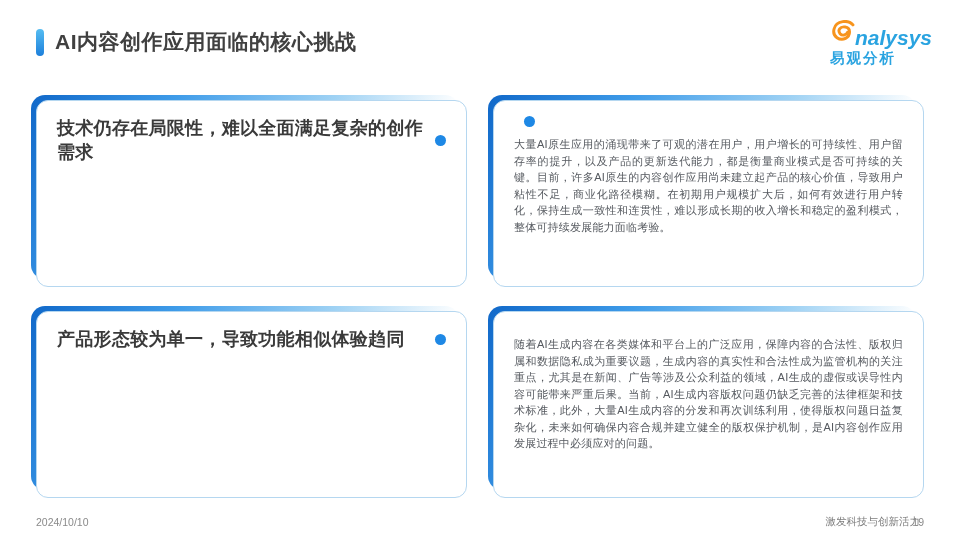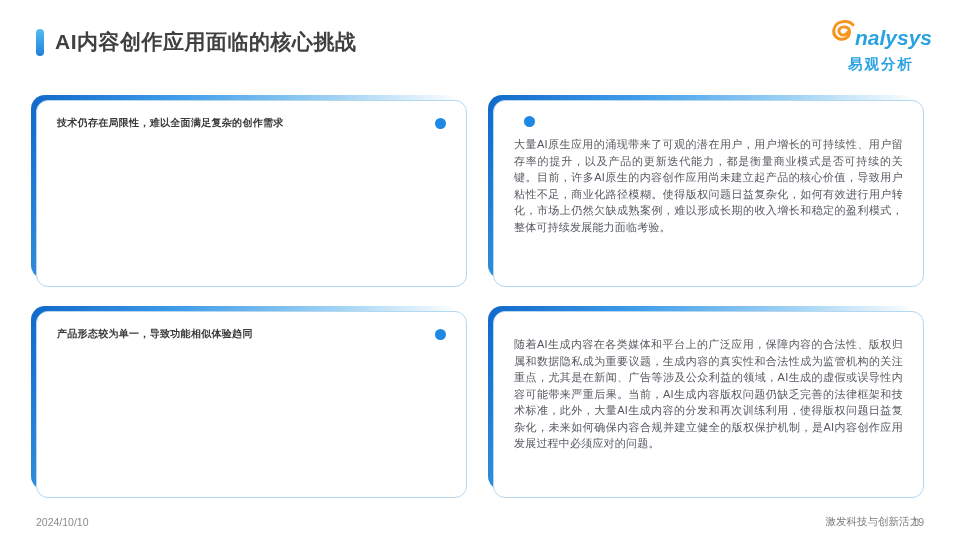--- a/index.html
+++ b/index.html
@@ -19,31 +19,31 @@
   .title-bar {
     width: 8px; height: 27px; border-radius: 4px;
     background: linear-gradient(180deg, #55bdf2 0%, #1d7fdb 100%);
     margin-right: 11px; flex: 0 0 auto;
   }
   .page-title {
     font-size: 21px; font-weight: bold; color: #404040; letter-spacing: 0.5px;
   }
   .logo {
     position: absolute; right: -6px; top: -8px;
-    display: flex; flex-direction: column; align-items: center;
+    display: flex; flex-direction: column; align-items: flex-start;
   }
   .logo-row { display: flex; align-items: flex-end; }
   .logo-swoosh { margin-right: -2px; margin-bottom: 2px; }
   .logo-en {
     font-size: 21px; font-weight: bold; font-style: italic;
     color: #29a3e0; letter-spacing: 0px; line-height: 1;
   }
   .logo-cn {
     font-size: 14.5px; font-weight: bold; color: #29a3e0;
-    letter-spacing: 2px; margin-top: 7px;
+    letter-spacing: 2px; margin-top: 1px;
   }
 
   
   .cards {
     position: absolute; left: 36px; right: 36px; top: 100px; bottom: 42px;
     display: grid;
     grid-template-columns: 1fr 1fr;
     grid-template-rows: 1fr 1fr;
     gap: 24px 26px;
   }
@@ -58,21 +58,21 @@
     background: #ffffff;
     border: 1px solid #b5d7f0;
     border-radius: 12px;
     padding: 15px 20px 12px 20px;
     overflow: hidden;
   }
   .card-title-row {
     display: flex; align-items: center; justify-content: space-between;
   }
   .card-title {
-    font-size: 10px; font-weight: bold; color: #3a3a3a; letter-spacing: 0.3px;
+    font-size: 18px; font-weight: bold; color: #3a3a3a; letter-spacing: 0.3px;
   }
   .dot {
     width: 11px; height: 11px; border-radius: 50%;
     background: #1e88e5; flex: 0 0 auto; margin-left: 10px;
   }
   .card-body {
     margin-top: 9px;
     font-size: 11px; line-height: 1.5; color: #55595f;
     text-align: justify; letter-spacing: 0.2px;
   }
@@ -118,21 +118,21 @@
       </div>
     </div>
   </div>
 
   <div class="card-wrap">
     <div class="card-accent"></div>
     <div class="card">
       <div class="card-title-row">
         <div class="dot"></div>
       </div>
-      <div class="card-body">大量AI原生应用的涌现带来了可观的潜在用户，用户增长的可持续性、用户留存率的提升，以及产品的更新迭代能力，都是衡量商业模式是否可持续的关键。目前，许多AI原生的内容创作应用尚未建立起产品的核心价值，导致用户粘性不足，商业化路径模糊。使得版权问题日益复杂化，如何有效进行用户转化，市场上仍然欠缺成熟案例，难以形成长期的收入增长和稳定的盈利模式，整体可持续发展能力面临考验。</div>
+      <div class="card-body">大量AI原生应用的涌现带来了可观的潜在用户，用户增长的可持续性、用户留存率的提升，以及产品的更新迭代能力，都是衡量商业模式是否可持续的关键。目前，许多AI原生的内容创作应用尚未建立起产品的核心价值，导致用户粘性不足，商业化路径模糊。在初期用户规模扩大后，如何有效进行用户转化，保持生成一致性和连贯性，难以形成长期的收入增长和稳定的盈利模式，整体可持续发展能力面临考验。</div>
     </div>
   </div>
 
   <div class="card-wrap">
     <div class="card-accent"></div>
     <div class="card">
       <div class="card-title-row">
         <div class="card-title">产品形态较为单一，导致功能相似体验趋同</div>
         <div class="dot"></div>
       </div>

